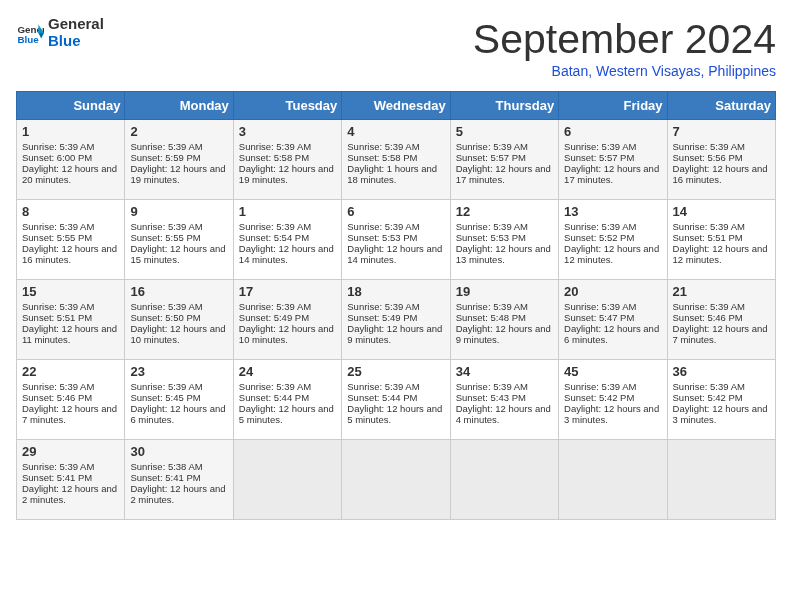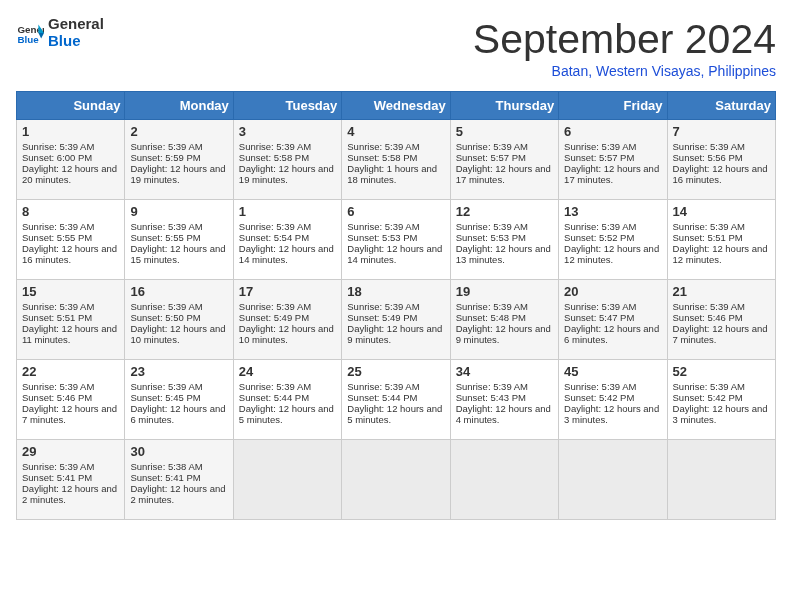--- a/index.html
+++ b/index.html
@@ -274,21 +274,21 @@
         <span>Sunset: 5:43 PM</span><br>
         <span>Daylight: 12 hours and 4 minutes.</span>
       </td>
         <td>
         <span class="day-num">45</span>
         <span>Sunrise: 5:39 AM</span><br>
         <span>Sunset: 5:42 PM</span><br>
         <span>Daylight: 12 hours and 3 minutes.</span>
       </td>
         <td>
-        <span class="day-num">52</span>
+        <span class="day-num">36</span>
         <span>Sunrise: 5:39 AM</span><br>
         <span>Sunset: 5:42 PM</span><br>
         <span>Daylight: 12 hours and 3 minutes.</span>
       </td>
       </tr>
       <tr>
         <td>
         <span class="day-num">29</span>
         <span>Sunrise: 5:39 AM</span><br>
         <span>Sunset: 5:41 PM</span><br>

